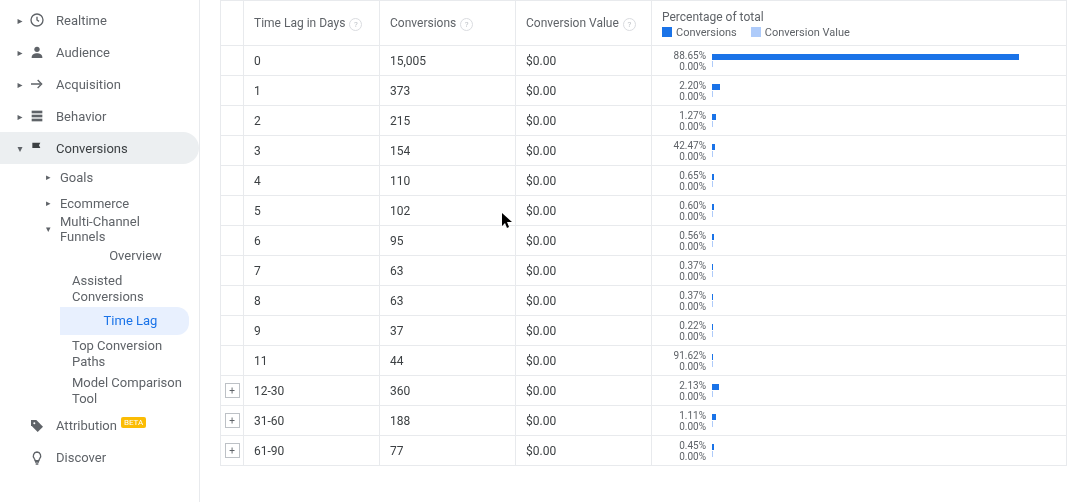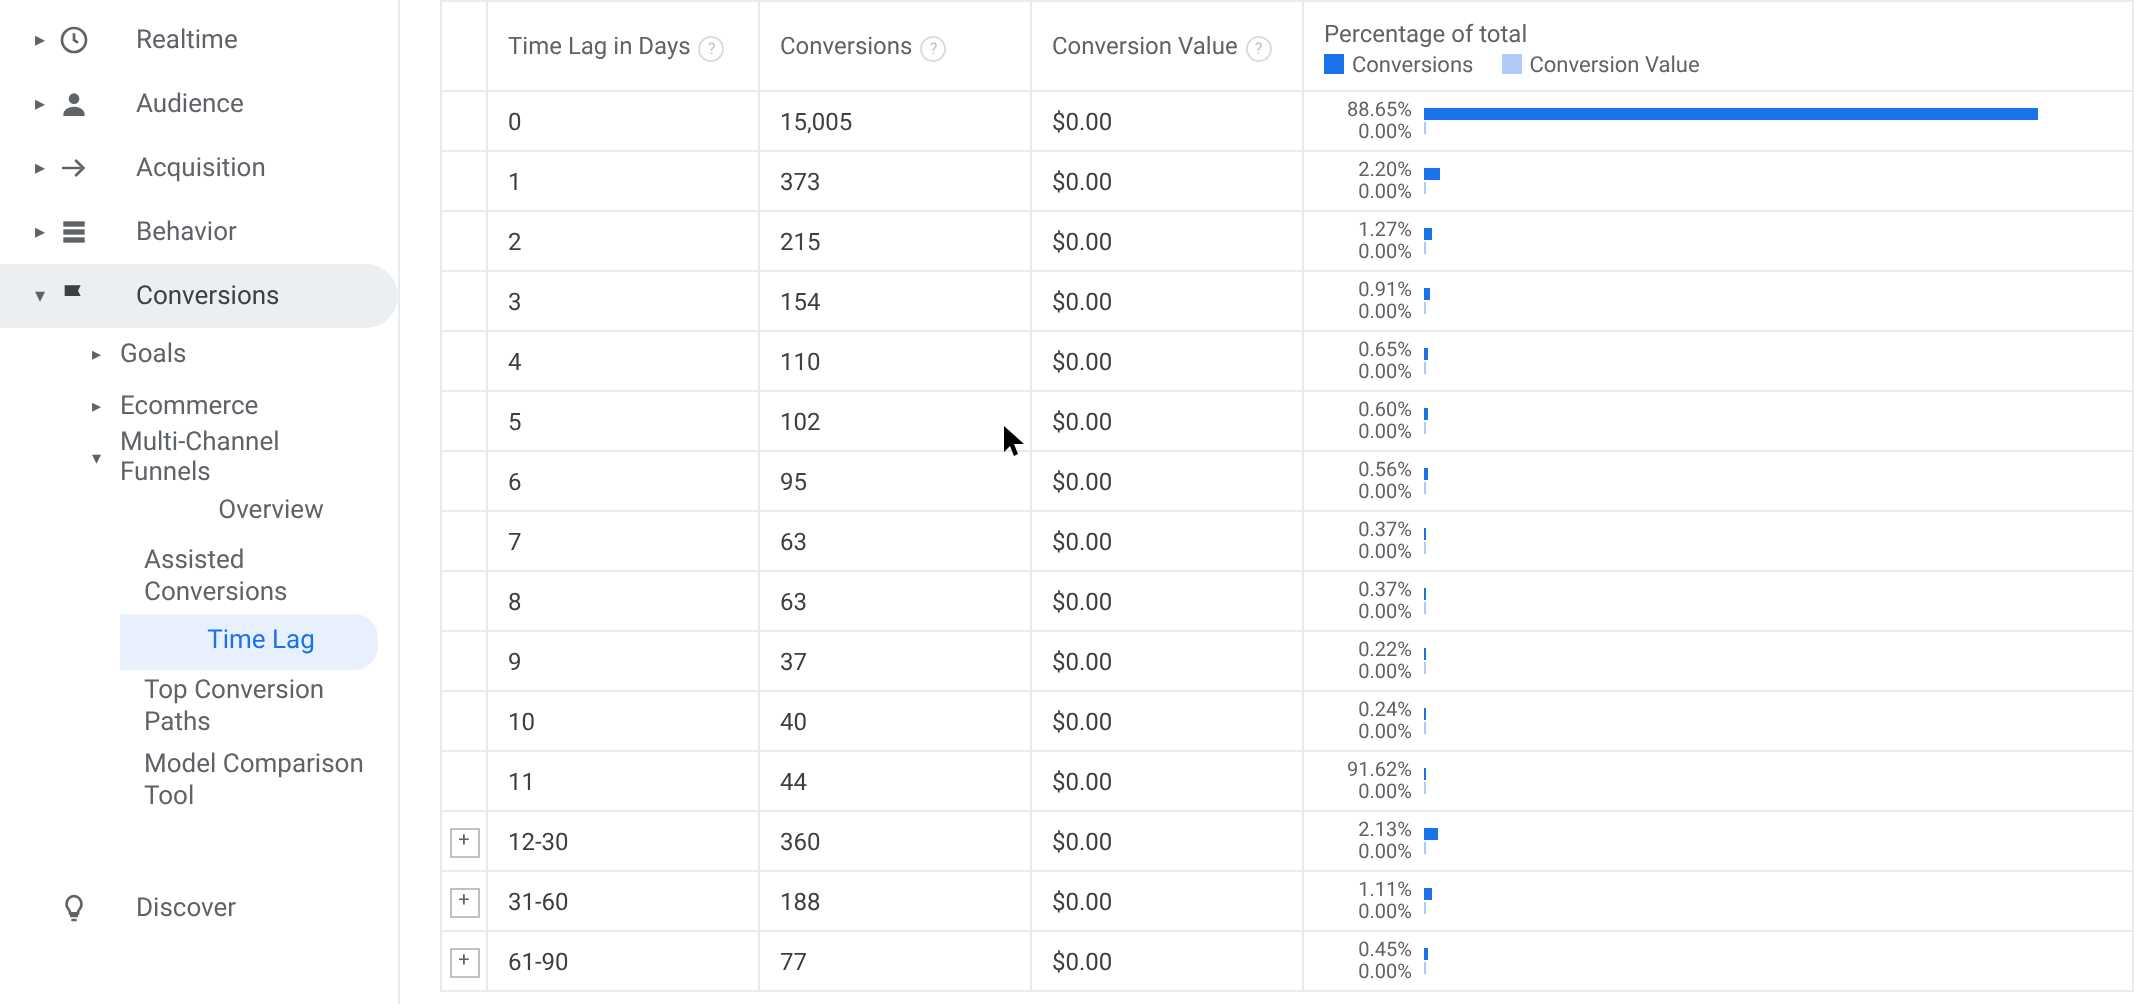--- a/index.html
+++ b/index.html
@@ -3,21 +3,21 @@
 <meta charset="utf-8">
 <style>
   html,body{margin:0;padding:0;font-family:Roboto,Arial,sans-serif;font-size:13px;color:#3c4043;background:#fff;}
   .app{display:flex;width:1077px;height:502px;overflow:hidden;}
   
   .sidebar{width:200px;flex:0 0 200px;border-right:1px solid #e8eaed;box-sizing:border-box;padding-top:4px;display:flex;flex-direction:column;}
   .nav-list{flex:1;}
   .nav-item{display:flex;align-items:center;height:32px;padding:0 8px 0 14px;cursor:pointer;color:#5f6368;}
   .nav-item .chev{width:12px;display:inline-flex;justify-content:center;font-size:10px;color:#5f6368;}
   .nav-item .icon{width:22px;display:inline-flex;justify-content:center;align-items:center;}
-  .nav-item .label{margin-left:20px;}
+  .nav-item .label{margin-left:8px;}
   .nav-item.active{background:#eceff1;border-radius:0 16px 16px 0;color:#3c4043;}
   .sub-list{padding-left:48px;}
   .sub-item{display:flex;align-items:center;height:26px;padding-left:12px;color:#5f6368;cursor:pointer;position:relative;}
   .sub-item .sub-chev{position:absolute;left:-2px;font-size:9px;color:#5f6368;}
   .sub-item.exp{font-weight:400;}
   .sub-sub-list{padding-left:60px;}
   .sub-sub-item{display:flex;align-items:center;min-height:22px;padding:3px 0 3px 12px;color:#5f6368;cursor:pointer;line-height:1.2;justify-content:center;}
   .sub-sub-item.multi{white-space:normal;max-width:120px;}
   .sub-sub-item.selected{background:#e8f0fe;color:#1a73e8;border-radius:0 12px 12px 0;margin-right:10px;}
   .beta{background:#fbbc04;color:#fff;font-size:8px;padding:1px 3px;border-radius:2px;margin-left:4px;vertical-align:super;}
@@ -136,20 +136,30 @@
         <div class="sub-sub-item multi">
             <span>Model Comparison Tool</span>
           </div>
       </div>
     </div>
 
     <div class="footer-nav">
       <div class="nav-item">
         <span class="chev"></span>
         <span class="icon">
+          <svg width="16" height="16" viewBox="0 0 24 24" fill="#5f6368">
+              <path d="M3 3h8l10 10-8 8L3 11z"></path>
+              <circle cx="8" cy="8" r="1.5" fill="#fff"></circle>
+            </svg>
+        </span>
+        <span class="label"><span>Attribution</span><span class="beta">BETA</span></span>
+      </div>
+      <div class="nav-item">
+        <span class="chev"></span>
+        <span class="icon">
           <svg width="16" height="16" viewBox="0 0 24 24" fill="none" stroke="#5f6368" stroke-width="2">
               <path d="M9 18h6M10 21h4M12 3a6 6 0 0 0-4 10c1 1 1 2 1 3h6c0-1 0-2 1-3a6 6 0 0 0-4-10z"></path>
             </svg>
         </span>
         <span class="label">Discover</span>
       </div>
       <div class="nav-item">
         <span class="chev"></span>
 
       </div>
@@ -269,21 +279,21 @@
             </td>
             <td class="conv">
               <div class="cell"><span>154</span></div>
             </td>
             <td class="convval">
               <div class="cell"><span>$0.00</span></div>
             </td>
             <td>
               <div class="pct-cell">
                 <div class="pct-labels">
-                  <span>0.91%</span>
+                  <span>42.47%</span>
                   <span>0.00%</span>
                 </div>
                 <div class="pct-bars">
                   <div class="bar" style="width: 0.91%;"></div>
                   <div class="bar val" style="width: 0.3%;"></div>
                 </div>
               </div>
             </td>
           </tr>
           <tr>
@@ -414,44 +424,20 @@
             <td class="conv">
               <div class="cell"><span>37</span></div>
             </td>
             <td class="convval">
               <div class="cell"><span>$0.00</span></div>
             </td>
             <td>
               <div class="pct-cell">
                 <div class="pct-labels">
                   <span>0.22%</span>
-                  <span>0.00%</span>
-                </div>
-                <div class="pct-bars">
-                  <div class="bar" style="width: 0.3%;"></div>
-                  <div class="bar val" style="width: 0.3%;"></div>
-                </div>
-              </div>
-            </td>
-          </tr>
-          <tr>
-            <td class="expand"></td>
-            <td class="timelag">
-              <div class="cell"><span>10</span></div>
-            </td>
-            <td class="conv">
-              <div class="cell"><span>40</span></div>
-            </td>
-            <td class="convval">
-              <div class="cell"><span>$0.00</span></div>
-            </td>
-            <td>
-              <div class="pct-cell">
-                <div class="pct-labels">
-                  <span>0.24%</span>
                   <span>0.00%</span>
                 </div>
                 <div class="pct-bars">
                   <div class="bar" style="width: 0.3%;"></div>
                   <div class="bar val" style="width: 0.3%;"></div>
                 </div>
               </div>
             </td>
           </tr>
           <tr>

